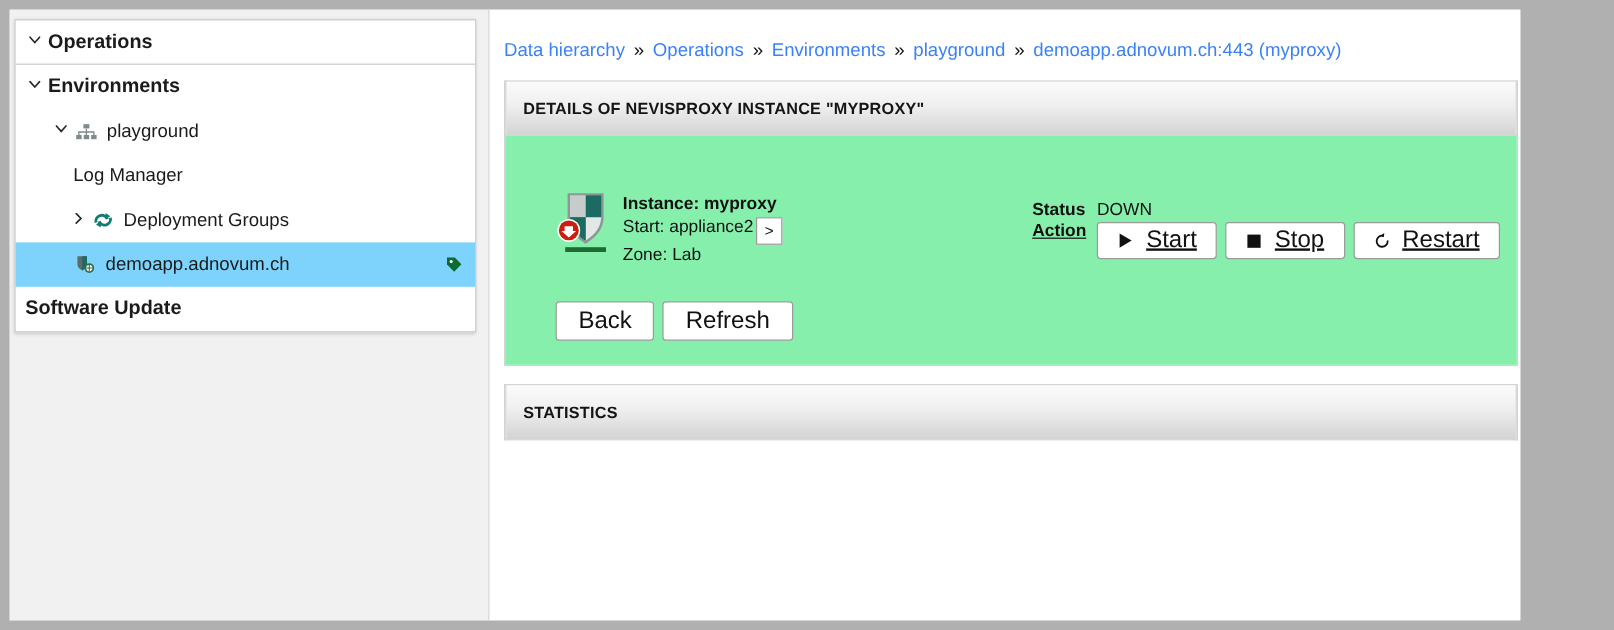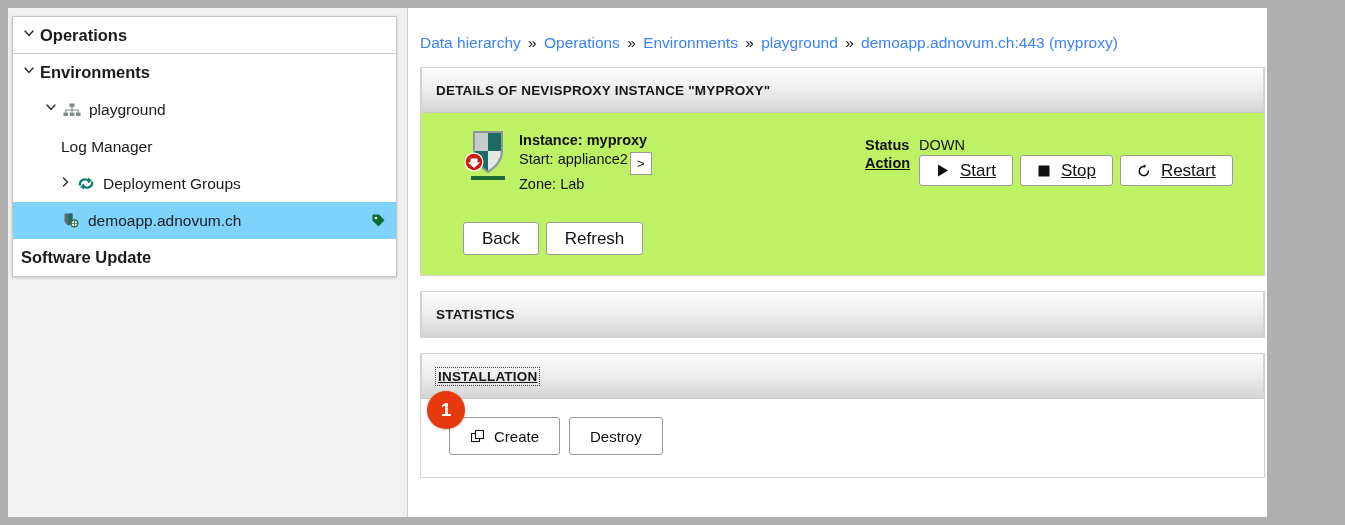--- a/index.html
+++ b/index.html
@@ -148,22 +148,22 @@
     font-weight: bold;
     letter-spacing: 0.2px;
     color: #151515;
   }
   .panel-header .focus-title {
     text-decoration: underline;
     outline: 1px dotted #444;
     padding: 1px 2px;
   }
   .panel-body {
-    padding: 0 14px 20px 14px;
-    background: #bef264;
+    padding: 30px 14px 20px 14px;
+    background: #86efac;
   }
 
   .details-row {
     display: flex;
     align-items: flex-start;
     padding-top: 14px;
   }
   .instance-block {
     display: flex;
     align-items: flex-start;
@@ -225,21 +225,21 @@
     display: inline-flex;
     align-items: center;
     justify-content: center;
     gap: 10px;
     height: 31px;
     padding: 0 16px;
     border: 1px solid #9b9b9b;
     border-radius: 3px;
     background: #ffffff;
     font-family: "Liberation Sans", sans-serif;
-    font-size: 17px;
+    font-size: 20px;
     color: #111111;
     cursor: pointer;
     box-sizing: border-box;
     white-space: nowrap;
   }
   .btn + .btn { margin-left: 7px; }
   .btn .glyph {
     display: inline-flex;
     align-items: center;
     justify-content: center;
@@ -473,35 +473,15 @@
         </div>
       </div>
     </div>
 
     <div class="panel stats-panel">
       <div class="panel-header">
         <span>STATISTICS</span>
       </div>
     </div>
 
-    <div class="panel">
-      <div class="panel-header">
-        <span class="focus-title">INSTALLATION</span>
-      </div>
-      <div class="install-body">
-        <span class="badge-callout">1</span>
-        <button class="btn">
-          <span class="glyph">
-            <svg width="13" height="13" viewBox="0 0 13 13">
-              <rect x="0.5" y="3.5" width="8" height="8" fill="none" stroke="#111111" stroke-width="1.1"></rect>
-              <rect x="4.5" y="0.5" width="8" height="8" fill="#ffffff" stroke="#111111" stroke-width="1.1"></rect>
-            </svg>
-          </span>
-          <span>Create</span>
-        </button>
-        <button class="btn">
-          <span>Destroy</span>
-        </button>
-      </div>
-    </div>
 
   </div>
 </div>
 
 </body></html>

